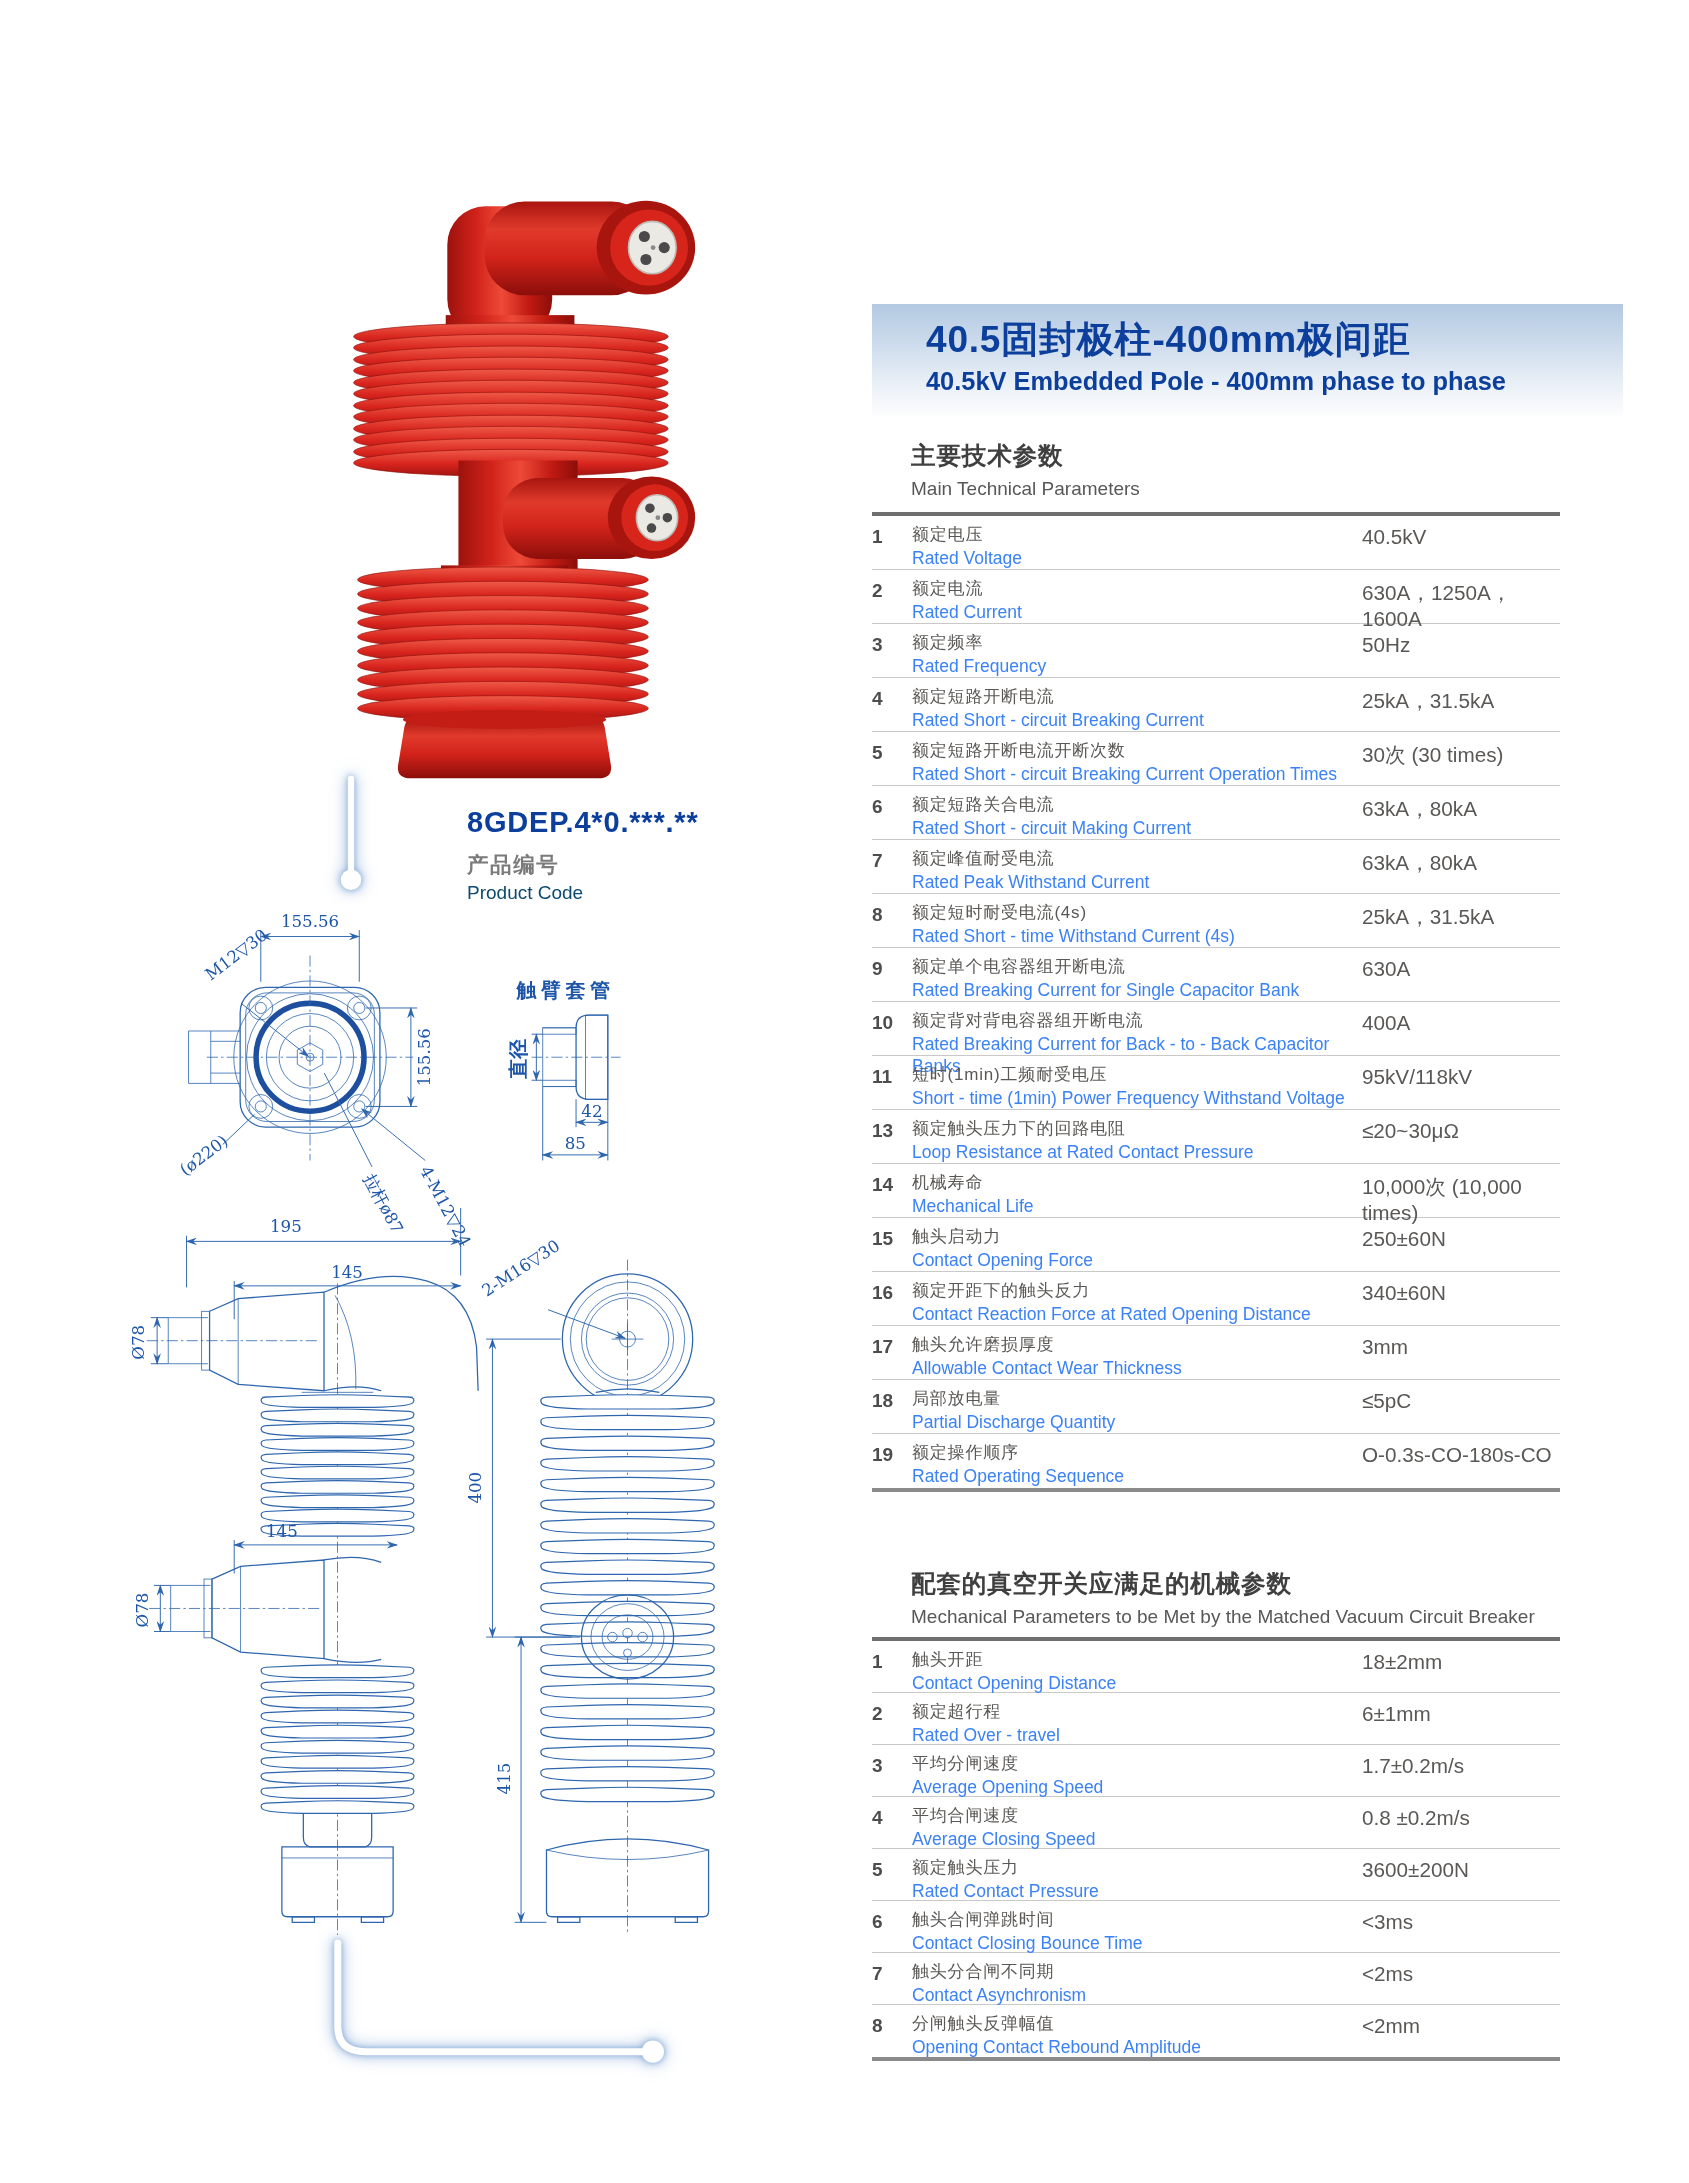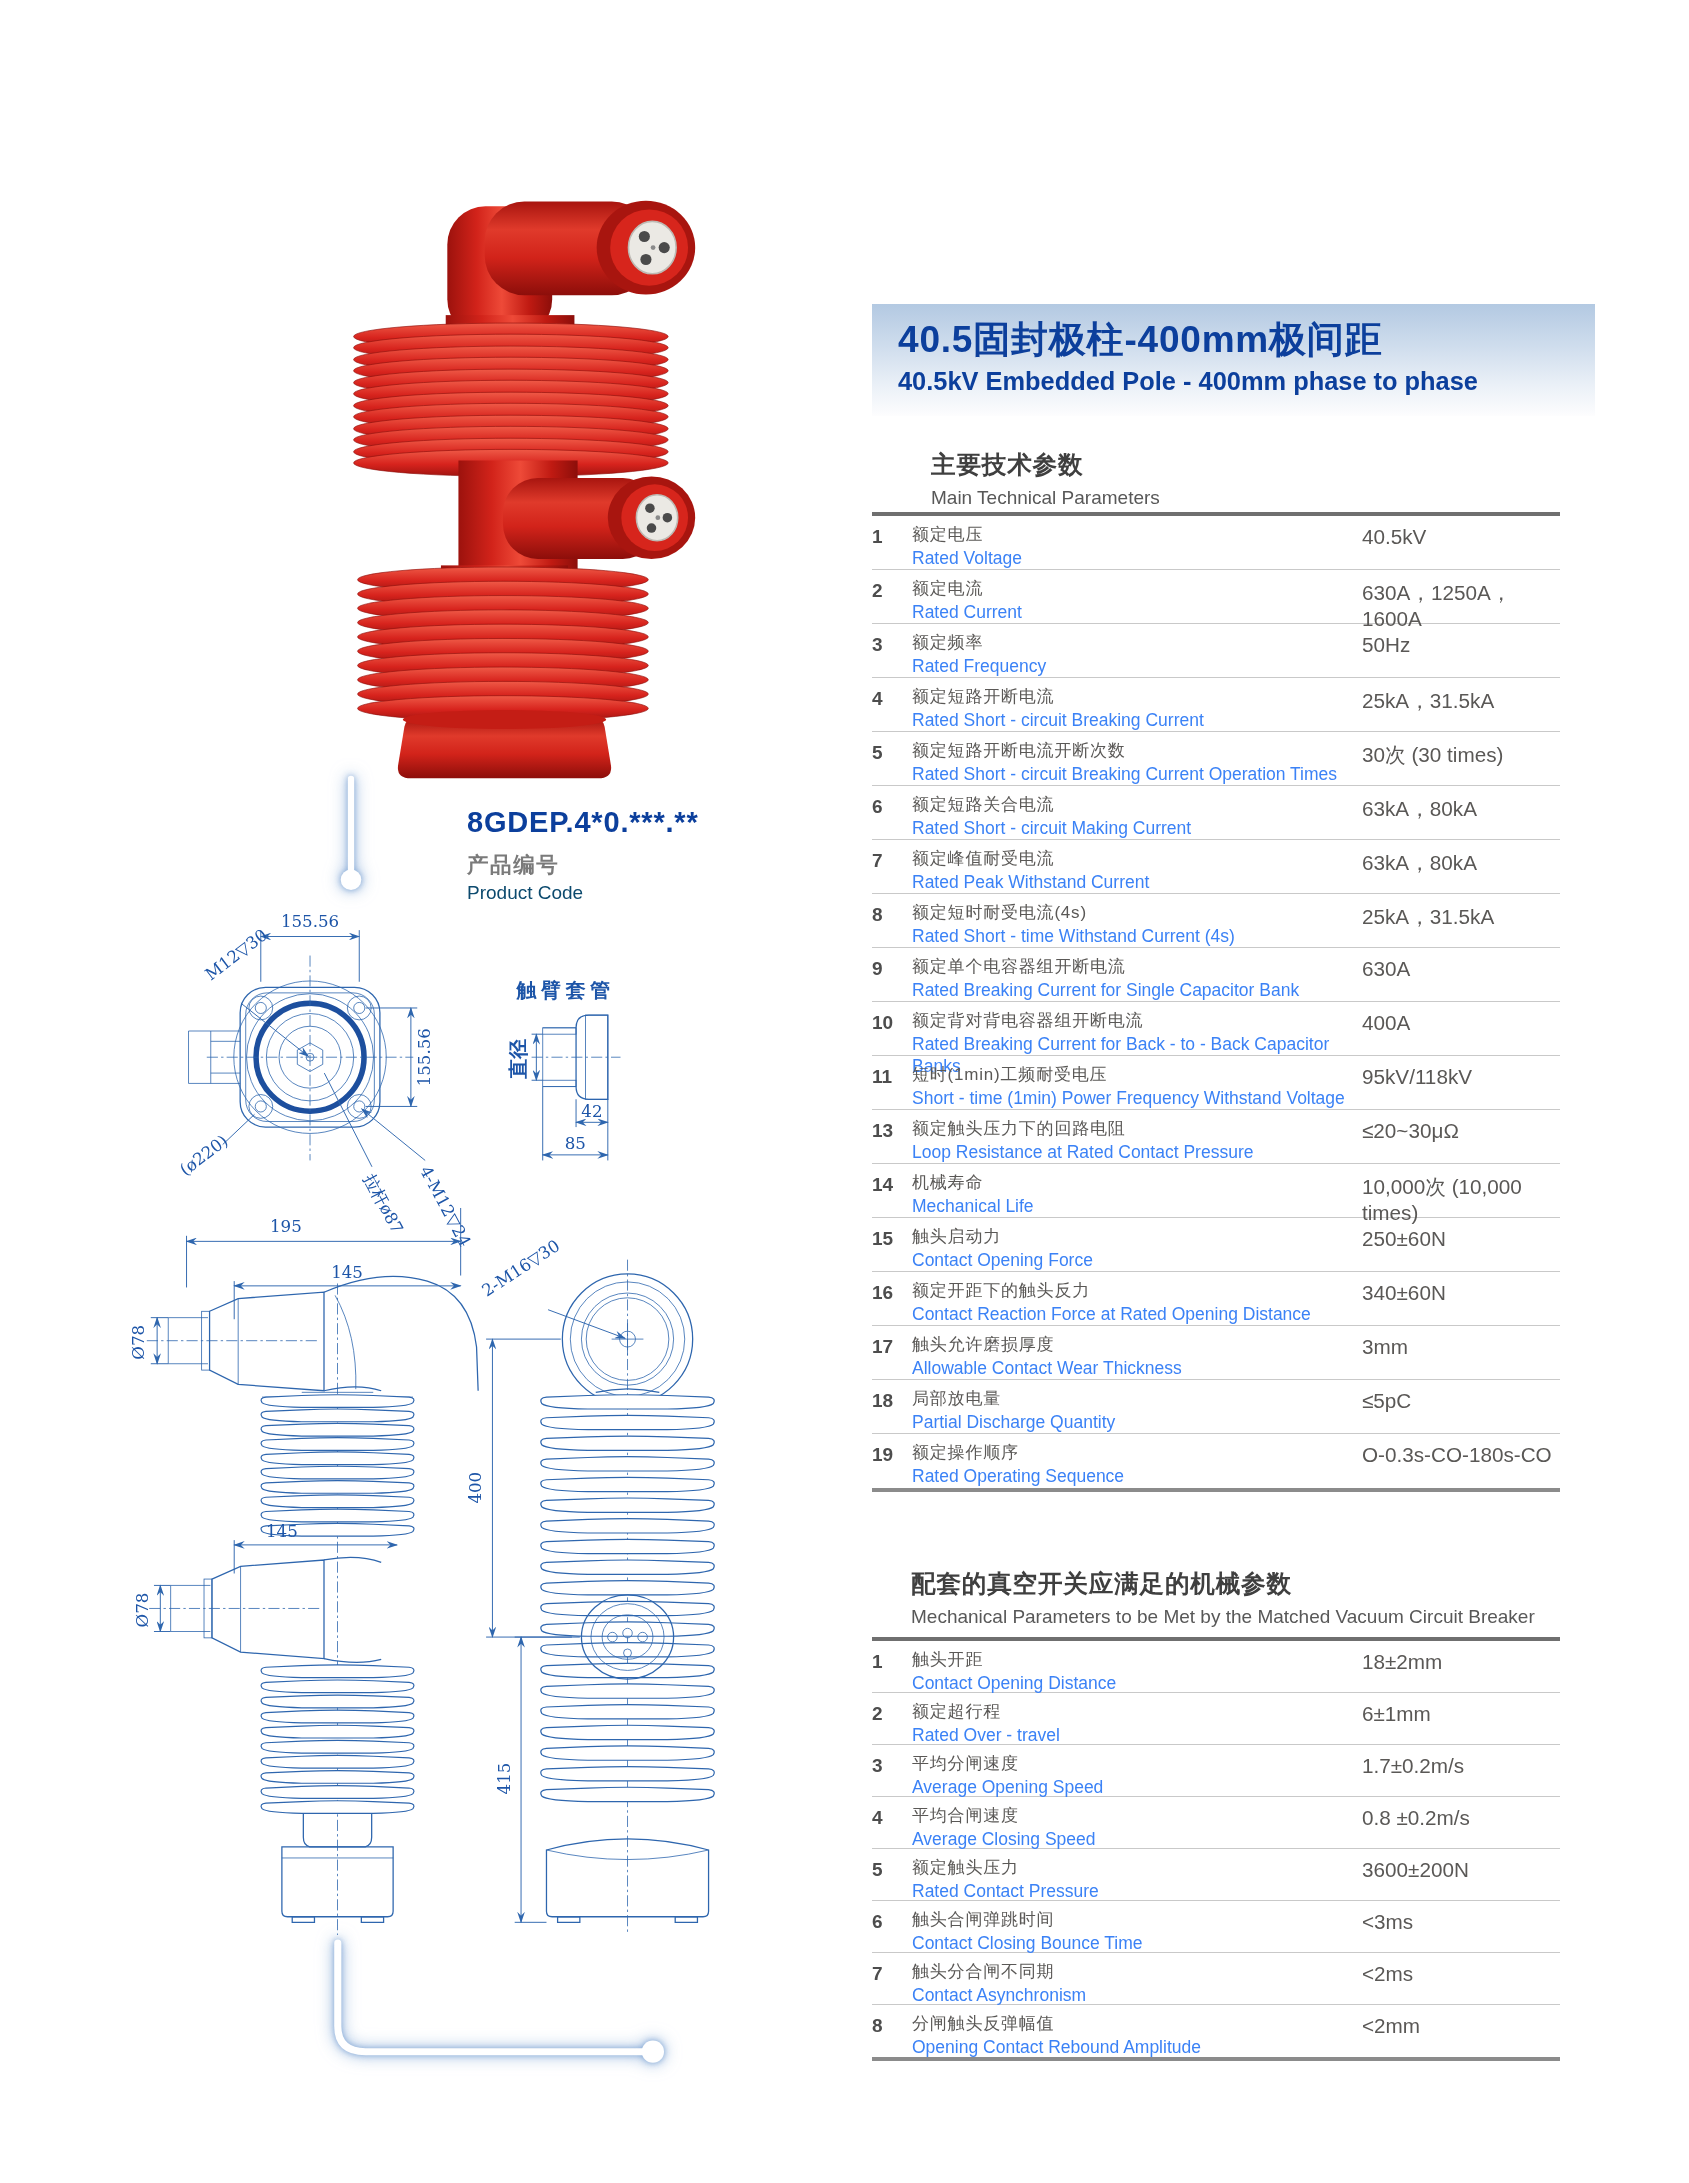--- a/index.html
+++ b/index.html
@@ -1,28 +1,28 @@
 <!DOCTYPE html>
 <html style="font-size:12.7px"><head>
 <meta charset="utf-8">
 <style>
   html,body{margin:0;padding:0;background:#ffffff;}
   body{font-family:"Liberation Sans","DejaVu Sans",sans-serif;}
   #page{position:relative;width:1689px;height:2183px;background:#ffffff;overflow:hidden;}
 
   
   .banner{position:absolute;left:872px;top:304px;width:723px;height:112px;
-    background:linear-gradient(180deg,#b3c9e2 0%,#cfdded 38%,#eaf0f7 72%,#fdfdfe 100%);}
+    background:linear-gradient(180deg,#b3c9e2 0%,#cfdded 38%,#eaf0f7 72%,#fdfdfe 100%);padding-left:28px;}
   .banner .t-zh{padding:11px 0 0 26px;font-size:37px;font-weight:bold;color:#0c3f9c;letter-spacing:0.8px;}
   .banner .t-en{padding:1.6px 0 0 26px;font-size:25.4px;font-weight:bold;color:#0c3f9c;}
 
   .sec-head{position:absolute;left:911px;width:664px;}
   .sec-head .h-zh{font-size:24.6px;font-weight:bold;color:#3f3f3f;letter-spacing:0.8px;}
   .sec-head .h-en{font-size:19px;color:#585858;margin-top:6.4px;}
-  #sec1-head{top:448px;margin-left:20px;}
+  #sec1-head{top:439px;}
   #sec2-head{top:1567px;}
 
   .param-table{position:absolute;left:872px;width:688px;border-top:4px solid #6f6f6f;border-bottom:4px solid #8b8b8b;}
   #table1{top:512px;}
   #table2{top:1637px;}
   .param-row{display:flex;align-items:flex-start;border-bottom:0.8px solid #c9c9c9;box-sizing:border-box;padding:5.6px 0 0 0;}
   #table1 .param-row{height:54px;}
   #table2 .param-row{height:52px;}
   .param-row:last-child{border-bottom:none;}
   .row-num{width:40px;font-size:19px;font-weight:bold;color:#4d4d4d;padding-top:4px;}

